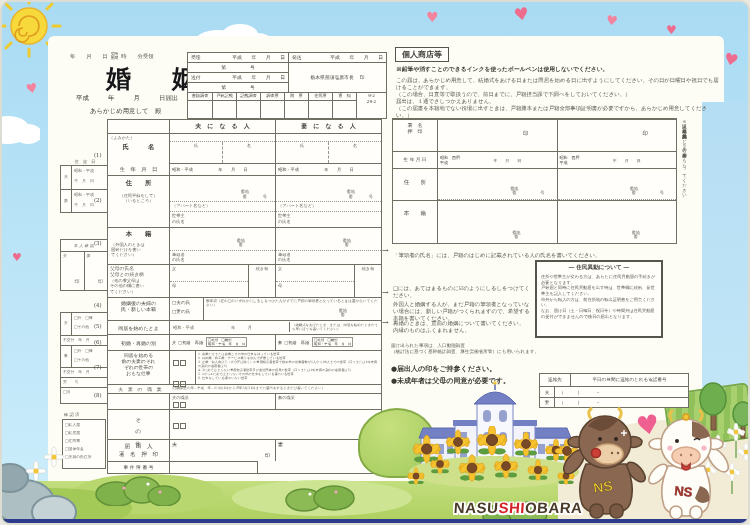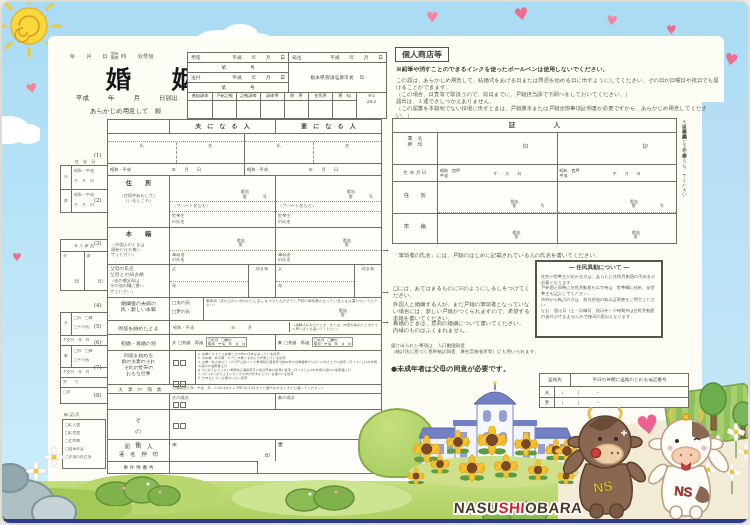--- a/index.html
+++ b/index.html
@@ -226,20 +226,25 @@
 
   <div class="tbl" style="left:105px;top:117px;width:275px;height:355px">
 
     <div class="row first" style="height:13px;font-size:6px;font-weight:bold">
       <div class="lbl62"></div>
       <div class="sp ctr br" style="padding-top:2px">夫　に　な　る　人</div>
       <div class="sp ctr" style="padding-top:2px">妻　に　な　る　人</div>
     </div>
 
     <div class="row" style="height:42px">
+      <div class="lbl62">
+        <div class="tiny" style="text-align:left;padding:1px">（よみかた）</div>
+        <div class="md" style="margin-top:2px;text-align:center;font-weight:bold">氏　　　名</div>
+        <div class="sm ctr" style="position:absolute;bottom:2px;width:100%">生　年　月　日</div>
+      </div>
       <div class="sp br" style="display:flex;flex-direction:column">
         <div class="dot" style="height:8px"></div>
         <div style="flex:1;display:flex">
           <div class="sp banchi" style="border-right:1px dashed #97978c;padding-top:2px">氏</div>
           <div class="sp banchi" style="padding-top:2px">名</div>
         </div>
         <div style="height:12px;border-top:1px solid #6f6f64;display:flex;align-items:center;font-size:4.2px;padding:0 2px">
           <span>昭和・平成</span>
           <span style="flex:1;text-align:center">年　　月　　日</span>
         </div>
@@ -444,21 +449,20 @@
   <div class="abs" style="left:393px;top:45px;border:1.5px solid #55554c;font-size:8px;font-weight:bold;padding:1px 6px;background:#fffefa">個人商店等</div>
   <div class="abs" style="left:394px;top:63px;width:324px">
     <div style="font-size:5.8px;font-weight:bold;color:#3a3a32">※鉛筆や消すことのできるインクを使ったボールペンは使用しないでください。</div>
     <div class="sm note" style="position:static;margin-top:3px">この届は、あらかじめ用意して、結婚式をあげる日または同居を始める日に出すようにしてください。その日が日曜日や祝日でも届けることができます。</div>
     <div class="sm note" style="position:static">（この場合、日直等で取扱うので、前日までに、戸籍担当課で下調べをしておいてください。）</div>
     <div class="sm note" style="position:static">届出は、１通でさしつかえありません。</div>
     <div class="sm note" style="position:static">（この届書を本籍地でない役場に出すときは、戸籍謄本または戸籍全部事項証明書が必要ですから、あらかじめ用意してください。）</div>
   </div>
 
   <div class="tbl" style="left:390px;top:116px;width:285px;height:126px">
-    <div class="row first ctr" style="height:13px;font-size:6.4px;font-weight:bold;display:block;padding-top:2px">証　　　　　　人</div>
     <div class="row" style="height:32px">
       <div class="lbl62" style="width:45px;font-size:5px;padding:2px;text-align:center">
         <div>署　名</div>
         <div>押　印</div>
       </div>
       <div class="sp br" style="position:relative">
           <span class="abs sm" style="right:28px;top:10px">印</span>
         </div>
       <div class="sp" style="position:relative">
           <span class="abs sm" style="right:28px;top:10px">印</span>
@@ -519,20 +523,21 @@
       <div>なお、届け日（土・日曜日、祝日等）や時間外は住民異動届の受付ができませんので後日の届出となります。</div>
     </div>
   </div>
 
   <div class="abs" style="left:389px;top:341px;width:240;font-size:4.6px;color:#55554c;line-height:1.3">
     <div>届け出られた事項は、人口動態調査</div>
     <div>（統計法に基づく基幹統計調査、厚生労働省所管）にも用いられます。</div>
   </div>
 
   <div class="abs" style="left:389px;top:361px;width:260px;font-size:7px;font-weight:bold;color:#3a3a32;line-height:11.5px">
+    <div>●届出人の印をご持参ください。</div>
     <div>●未成年者は父母の同意が必要です。</div>
   </div>
 
   <div class="tbl" style="left:537px;top:371px;width:150px;height:35px;font-size:4.6px;z-index:5">
     <div class="row first" style="height:12px">
       <div style="width:30px" class="ctr"><span style="display:inline-block;padding-top:3px">連絡先</span></div>
       <div class="cl sp ctr" style="padding-top:3px">平日の昼間に連絡のとれる電話番号</div>
     </div>
     <div class="row" style="flex:1">
       <div style="width:14px" class="ctr"><span style="display:inline-block;padding-top:3px">夫</span></div>

